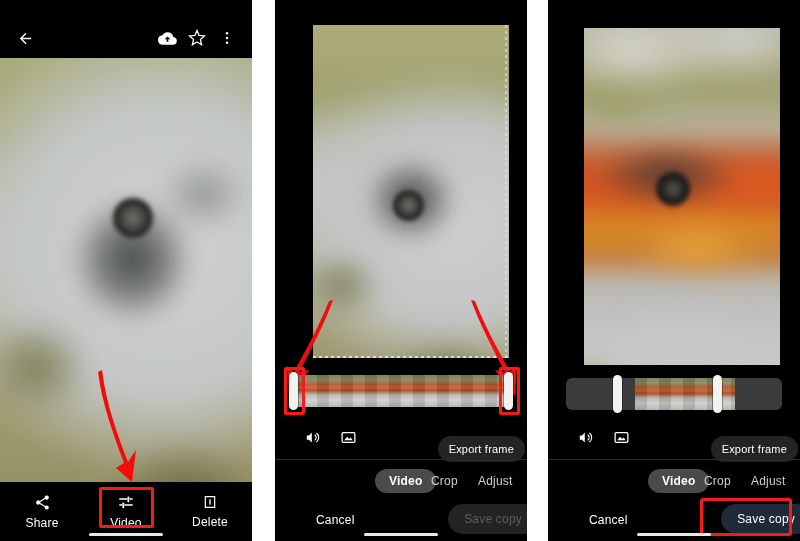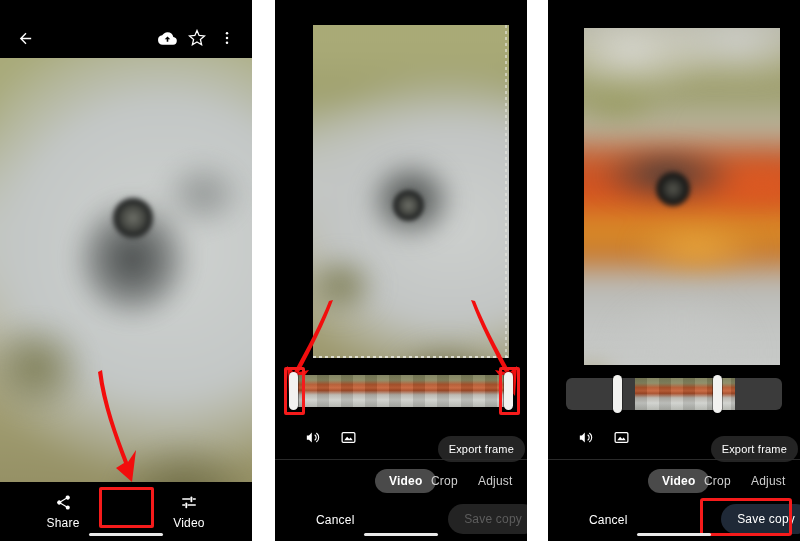--- a/index.html
+++ b/index.html
@@ -253,20 +253,27 @@
         <span class="lbl">Share</span>
       </div>
       <div class="botitem">
         <svg width="18" height="18" viewBox="0 0 24 24">
           <path d="M3 7h11v2H3zM17 7h4v2h-4zM3 15h4v2H3zM10 15h11v2H10z" fill="#fff"></path>
           <rect x="14" y="4.6" width="2.4" height="7.6" rx="1" fill="#fff"></rect>
           <rect x="7.2" y="12.6" width="2.4" height="7.6" rx="1" fill="#fff"></rect>
         </svg>
         <span class="lbl">Video</span>
       </div>
+      <div class="botitem">
+        <svg width="16" height="16" viewBox="0 0 24 24">
+          <path d="M5 4h14v16H5z" fill="none" stroke="#fff" stroke-width="1.8"></path>
+          <rect x="11" y="8" width="2" height="8" fill="#fff"></rect>
+        </svg>
+        <span class="lbl">Delete</span>
+      </div>
     </div>
     <div class="redbox-edit"></div>
     <div class="homebar"></div>
   </div>
 
   <div class="gap" style="left:252px; width:23px;"></div>
 
   <div class="panel" id="panel2">
 
     <div class="photo p2img">

